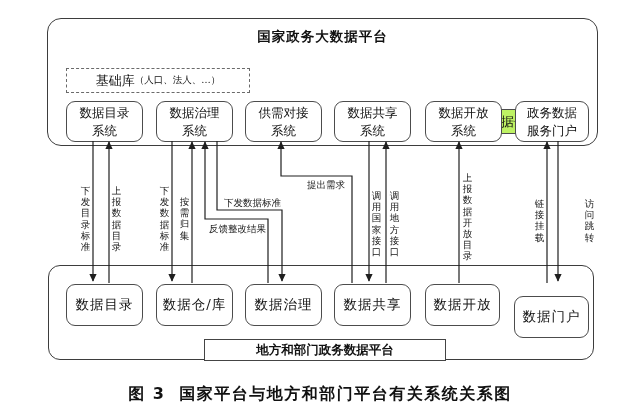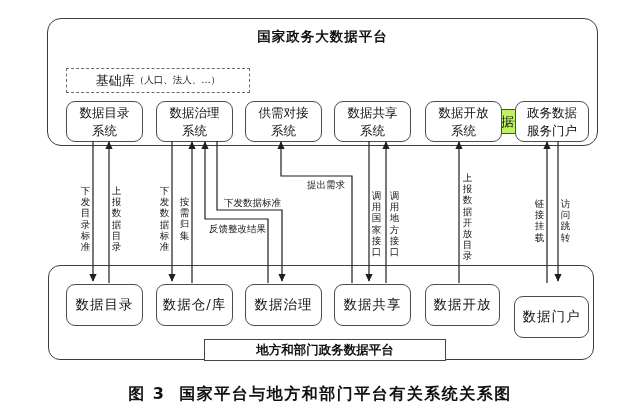--- a/index.html
+++ b/index.html
@@ -105,21 +105,21 @@
   </svg>
 
   <div class="vlab" style="left:80px;top:185px;">下发目录标准</div>
   <div class="vlab" style="left:111px;top:185px;">上报数据目录</div>
   <div class="vlab" style="left:159px;top:185px;">下发数据标准</div>
   <div class="vlab" style="left:179px;top:196px;">按需归集</div>
   <div class="vlab" style="left:371px;top:190px;">调用国家接口</div>
   <div class="vlab" style="left:389px;top:190px;">调用地方接口</div>
   <div class="vlab" style="left:462px;top:172px;">上报数据开放目录</div>
   <div class="vlab" style="left:534px;top:198px;">链接挂载</div>
-  <div class="vlab" style="left:560px;top:198px;">访问跳转</div>
+  <div class="vlab" style="left:560px;top:198px;padding-left:24px;">访问跳转</div>
 
   <div class="hlab" style="left:224px;top:197px;">下发数据标准</div>
   <div class="hlab" style="left:209px;top:223px;">反馈整改结果</div>
   <div class="hlab" style="left:307px;top:179px;">提出需求</div>
 
   <div class="caption">
     <span class="cap-prefix">图 3</span><span>国家平台与地方和部门平台有关系统关系图</span>
   </div>
 
 </div>

